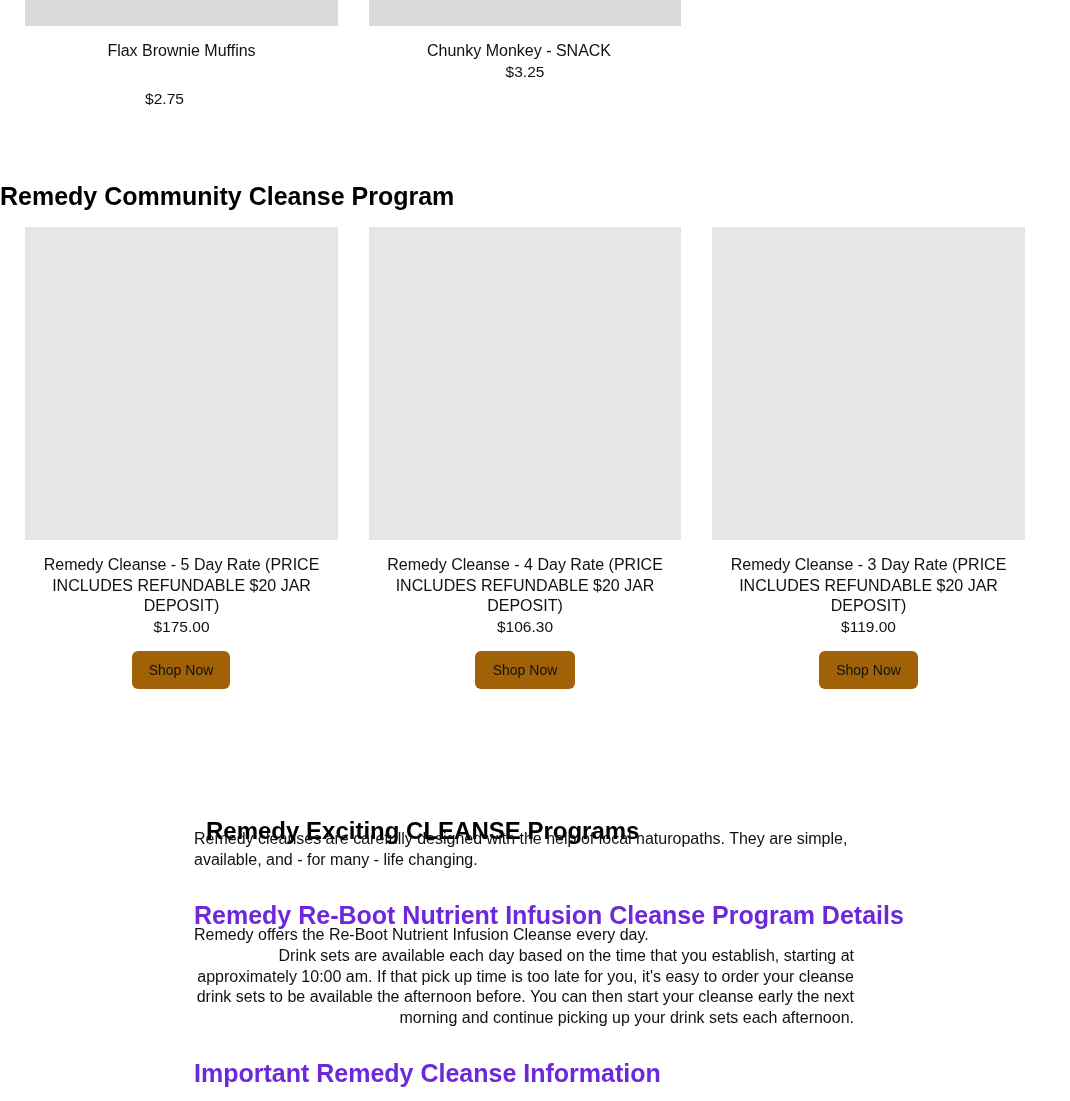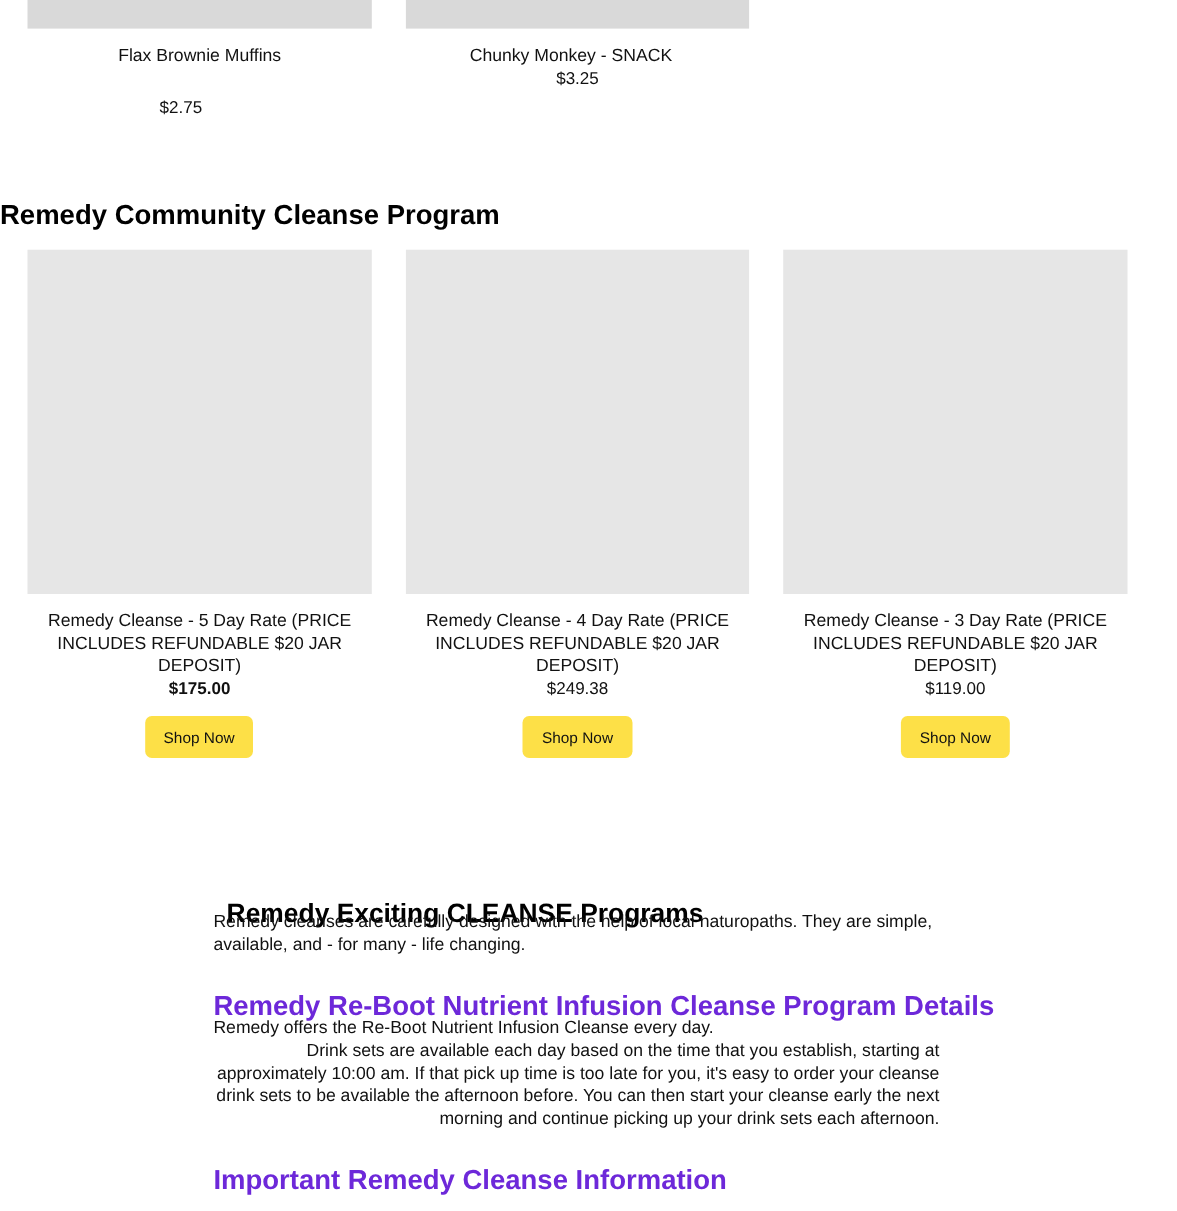--- a/index.html
+++ b/index.html
@@ -3,21 +3,21 @@
 <meta charset="utf-8">
 <style>
   html, body { margin:0; padding:0; background:#ffffff; }
   body { width:1070px; height:1101px; overflow:hidden; position:relative;
          font-family:"Liberation Sans", sans-serif; color:#111; }
   .img { position:absolute; }
   .img.top { background:#d9d9d9; }
   .img.mid { background:#e6e6e6; }
   .name { position:absolute; text-align:center; font-size:16px; line-height:20.7px; color:#111; }
   .price { position:absolute; text-align:center; font-size:15.5px; line-height:20px; color:#111; }
-  .btn { position:absolute; width:98px; height:38px; background:#fde047; border-radius:6px;
+  .btn { position:absolute; width:98px; height:38px; background:#a16207; border-radius:6px;
          font-size:14px; line-height:38px; text-align:center; color:#111; cursor:pointer; }
   .section-title { position:absolute; left:0; width:1050px; text-align:left;
                    font-size:25px; font-weight:bold; line-height:30px; color:#000; }
   .h2 { position:absolute; left:194px; font-size:24px; font-weight:bold; color:#000; line-height:30px; white-space:nowrap; }
   .h3 { position:absolute; left:194px; font-size:25px; font-weight:bold; color:#6d28d9; line-height:24px; white-space:nowrap; }
   .p  { position:absolute; left:194px; width:660px; font-size:16px; line-height:20.7px; color:#111; }
 </style>
 </head>
 <body>
 
@@ -27,26 +27,26 @@
 <div class="name" style="left:25px; top:41px; width:313px;">Flax Brownie Muffins</div>
 <div class="price" style="left:8px; top:62px; width:313px;margin-top:27px;">$2.75</div>
 
 <div class="name" style="left:363px; top:41px; width:312px;">Chunky Monkey - SNACK</div>
 <div class="price" style="left:369px; top:62px; width:312px;">$3.25</div>
 
 <div class="section-title" style="top:181px;">Remedy Community Cleanse Program</div>
 
 <div class="img mid" style="left:25px; top:227px; width:313px; height:313px;"></div>
 <div class="name" style="left:35px; top:555px; width:293px;">Remedy Cleanse - 5 Day Rate (PRICE INCLUDES REFUNDABLE $20 JAR DEPOSIT)</div>
-<div class="price" style="left:25px; top:617px; width:313px;font-weight:bold;">$175.00</div>
+<div class="price" style="left:25px; top:617px; width:313px;">$175.00</div>
 <div class="btn" style="left:132px; top:651px;">Shop Now</div>
 
 <div class="img mid" style="left:369px; top:227px; width:312px; height:313px;"></div>
 <div class="name" style="left:379px; top:555px; width:292px;">Remedy Cleanse - 4 Day Rate (PRICE INCLUDES REFUNDABLE $20 JAR DEPOSIT)</div>
-<div class="price" style="left:369px; top:617px; width:312px;">$249.38</div>
+<div class="price" style="left:369px; top:617px; width:312px;">$106.30</div>
 <div class="btn" style="left:475px; top:651px; width:100px;">Shop Now</div>
 
 <div class="img mid" style="left:712px; top:227px; width:313px; height:313px;"></div>
 <div class="name" style="left:722px; top:555px; width:293px;">Remedy Cleanse - 3 Day Rate (PRICE INCLUDES REFUNDABLE $20 JAR DEPOSIT)</div>
 <div class="price" style="left:712px; top:617px; width:313px;">$119.00</div>
 <div class="btn" style="left:819px; top:651px; width:99px;">Shop Now</div>
 
 <div class="h2" style="top:816px;margin-left:12px;">Remedy Exciting CLEANSE Programs</div>
 <div class="p" style="top:829px;">Remedy cleanses are carefully designed with the help of local naturopaths. They are simple, available, and - for many - life changing.</div>
 

